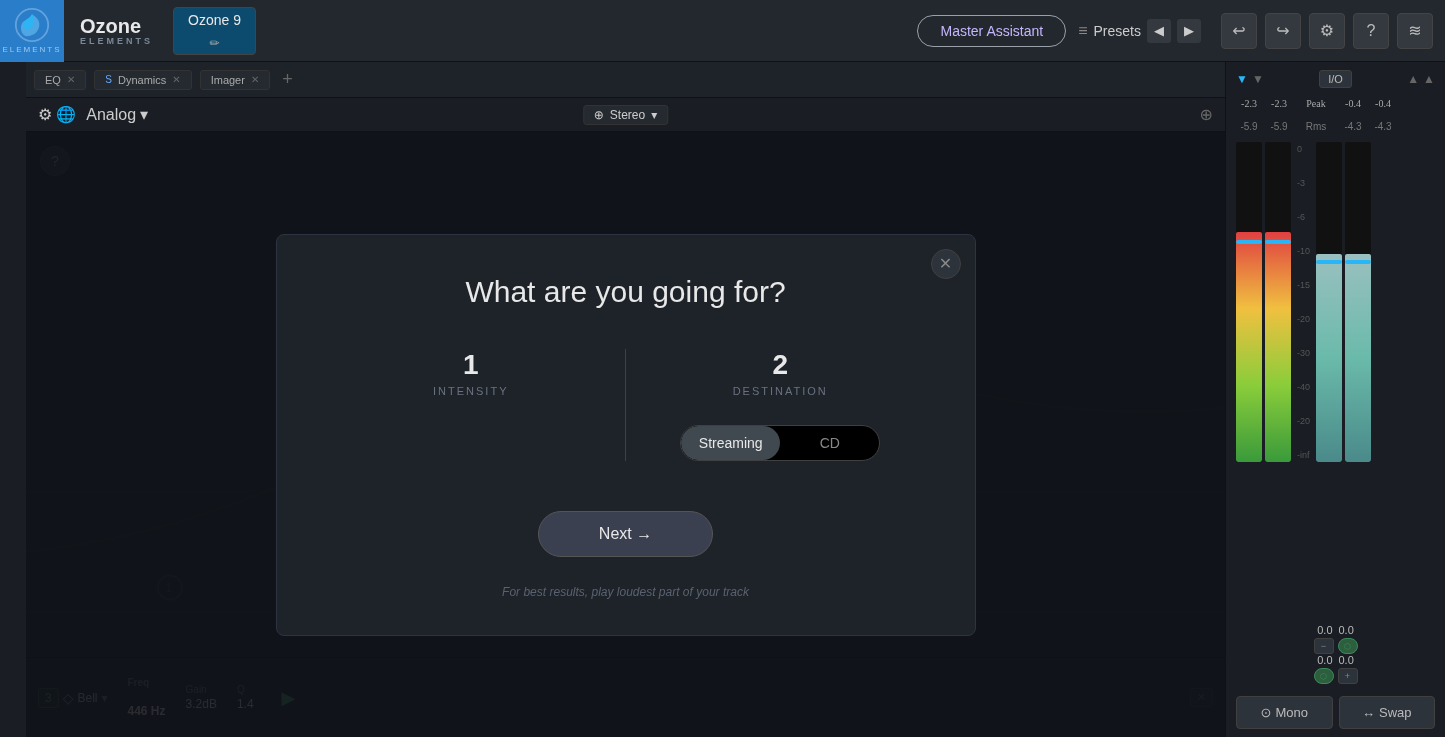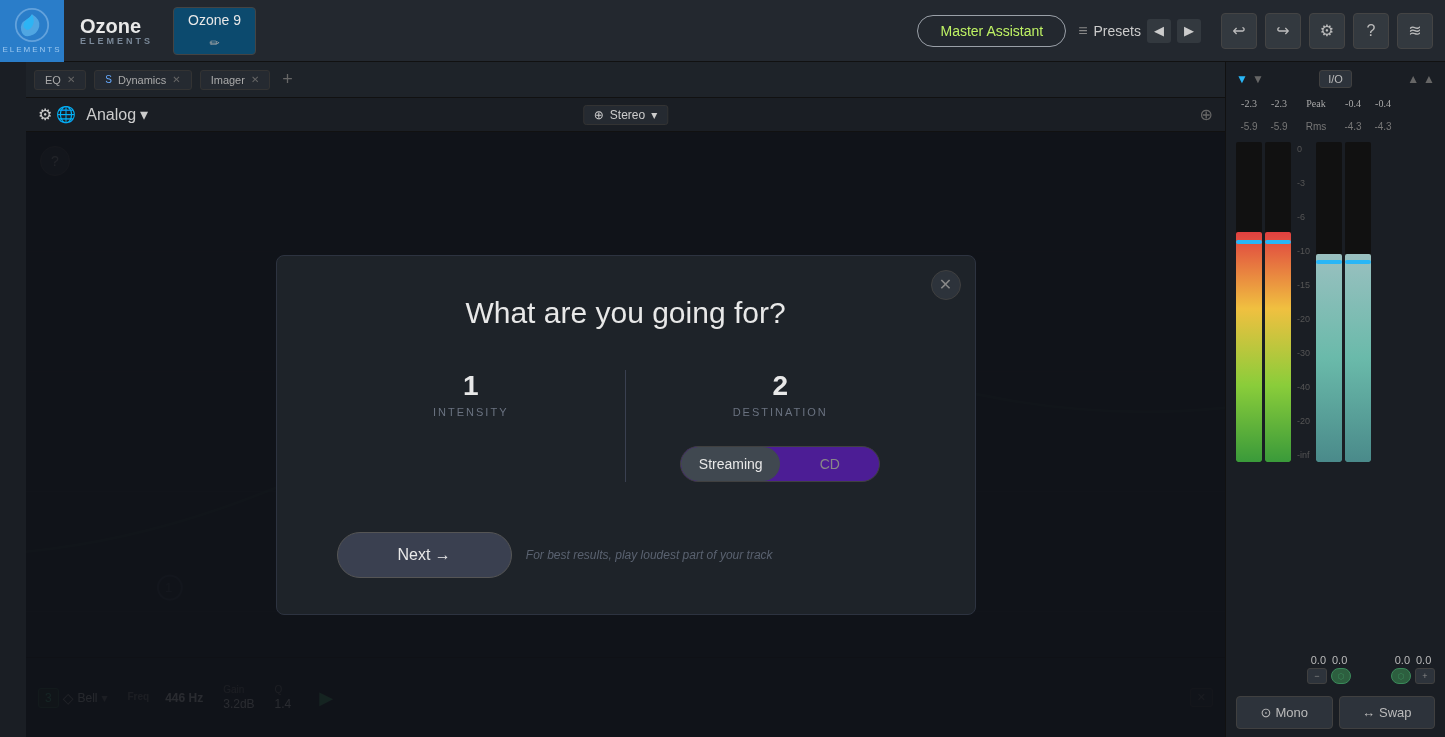--- a/index.html
+++ b/index.html
@@ -69,21 +69,21 @@
       gap: 8px;
       margin-left: 8px;
       flex-direction: column;
     }
     .edit-icon { color: #aaa; font-size: 12px; cursor: pointer; }
     .spacer { flex: 1; }
     .master-assistant-btn {
       background: transparent;
       border: 1.5px solid #9aa0a8;
       border-radius: 20px;
-      color: #bef264;
+      color: #c4b5fd;
       padding: 7px 22px;
       font-size: 14px;
       cursor: pointer;
     }
     .presets-area {
       display: flex;
       align-items: center;
       gap: 6px;
       color: #ccc;
       font-size: 14px;
@@ -291,21 +291,21 @@
       margin-top: 10px;
       font-size: 12px;
     }
     .slider-label-low { color: #888; }
     .slider-label-mid { color: #29b6f6; font-weight: bold; }
     .slider-label-high { color: #888; }
 
     
     .destination-toggle {
       display: flex;
-      background: #4c1d95;
+      background: #000000;
       border: 1px solid #404040;
       border-radius: 20px;
       overflow: hidden;
       width: 200px;
     }
     .toggle-option {
       flex: 1;
       padding: 9px 0;
       text-align: center;
       font-size: 14px;
@@ -315,23 +315,23 @@
     }
     .toggle-option.active {
       background: #404850;
       color: #e8e8e8;
     }
 
     
     .next-btn-container {
       margin-top: 50px;
       display: flex;
-      flex-direction: row;
-      align-items: center;
-      gap: 14px;
+      flex-direction: column;
+      align-items: center;
+      gap: 28px;
     }
     .next-btn {
       background: #3a4050;
       border: 1px solid #555;
       border-radius: 24px;
       color: #e8e8e8;
       font-size: 16px;
       padding: 13px 60px;
       cursor: pointer;
       display: flex;
@@ -599,21 +599,21 @@
         <text x="726" y="384" fill="#6a7890" font-size="11">4</text>
       </svg>
 
       <div style="position:absolute; bottom:0; left:0; right:0; height:80px; background:#1a1e24; border-top:1px solid #111; display:flex; align-items:center; padding:0 12px; gap:20px;">
         <div style="display:flex; align-items:center; gap:4px;">
           <span style="color:#3a8f6a; font-size:12px; background:#1e2a24; border:1px solid #2a4a3a; border-radius:3px; padding:2px 6px;">3</span>
           <span style="color:#888; font-size:14px;">◇</span>
           <span style="color:#aaa; font-size:12px;">Bell</span>
           <span style="color:#666; font-size:12px;">▾</span>
         </div>
-        <div style="display:flex; flex-direction:row; gap:16px;font-weight:bold;">
+        <div style="display:flex; flex-direction:column; gap:16px;font-weight:bold;">
           <span style="color:#666; font-size:10px;">Freq</span>
           <span style="color:#bbb; font-size:12px;">446 Hz</span>
         </div>
         <div style="display:flex; flex-direction:column; gap:2px;">
           <span style="color:#666; font-size:10px;">Gain</span>
           <span style="color:#bbb; font-size:12px;">3.2dB</span>
         </div>
         <div style="display:flex; flex-direction:column; gap:2px;">
           <span style="color:#666; font-size:10px;">Q</span>
           <span style="color:#bbb; font-size:12px;">1.4</span>
@@ -734,21 +734,21 @@
         <div class="meter-col">
           <div class="meter-bar-container">
             <div class="meter-bar-fill" style="height: 65%; background: linear-gradient(to top, #4a8a8a, #6abaaa, #9ac0c0);"></div>
             <div class="slider-handle" style="bottom: 62%; background:#29b6f6;"></div>
           </div>
         </div>
       </div>
 
     </div>
 
-    <div style="display:flex; gap:0; font-size:11px; color:#bbb; justify-content:flex-end; margin-top:4px;">
+    <div style="display:flex; gap:0; font-size:11px; color:#bbb; justify-content:flex-end; margin-top:4px;flex-direction:column;">
       <div style="display:flex; flex-direction:column; align-items:center; gap:2px;">
         <div style="display:flex; gap:6px;">
           <span>0.0</span>
           <span>0.0</span>
         </div>
         <div style="display:flex; gap:4px;">
           <button class="meter-ctrl-btn">−</button>
           <div style="width:20px; height:16px; background:#2d5f3f; border:1px solid #3a8a5a; border-radius:10px; font-size:8px; color:#3a8a5a; display:flex; align-items:center; justify-content:center;">⬡</div>
         </div>
       </div>

